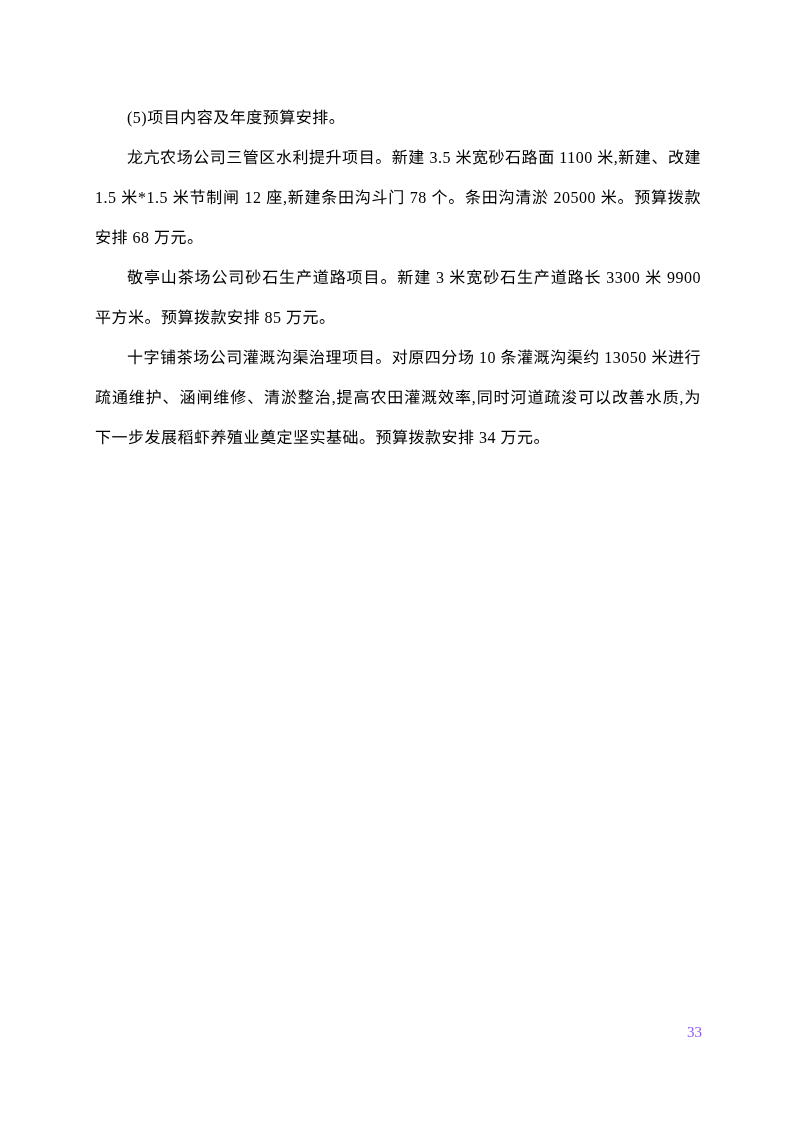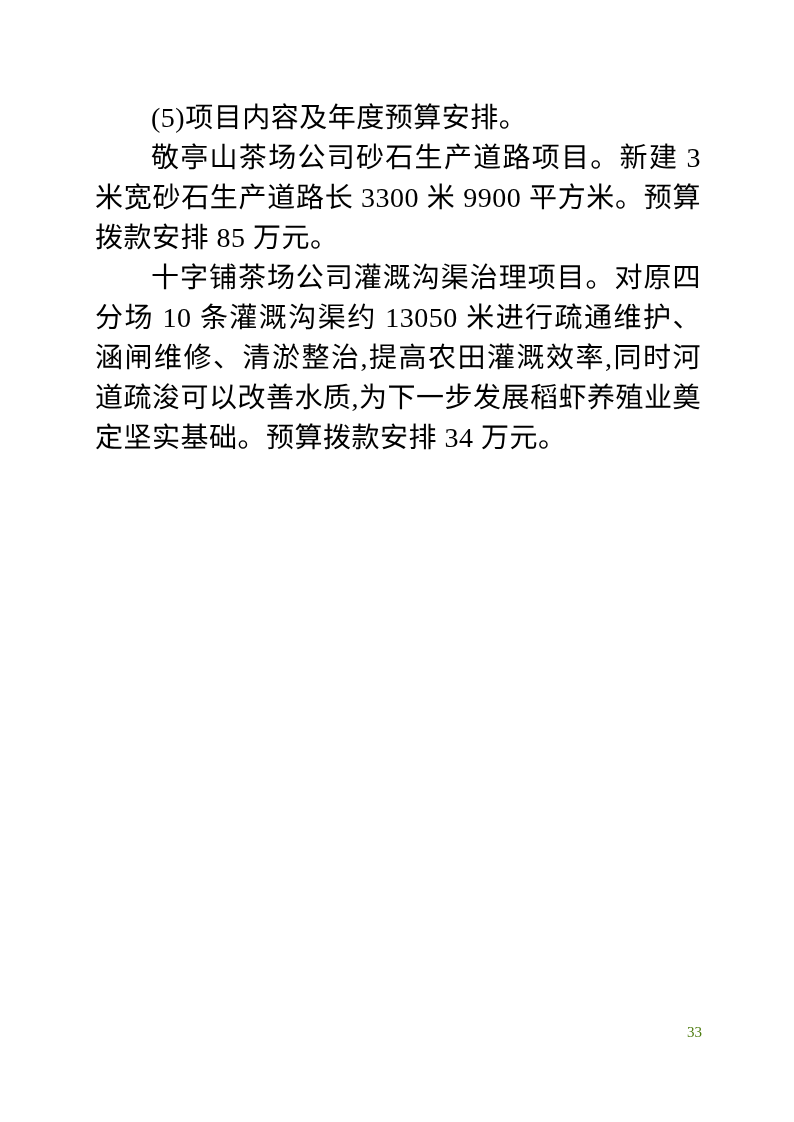--- a/index.html
+++ b/index.html
@@ -17,45 +17,46 @@
     color: #000000;
   }
   .doc-body {
     position: absolute;
     left: 95px;
     top: 98px;
     width: 606px;
   }
   .doc-body p {
     margin: 0;
-    font-size: 28px;
+    font-size: 16px;
     line-height: 40px;
     text-align: justify;
     text-indent: 2em;
     letter-spacing: 0.5px;
     word-break: break-all;
     font-family: Liberation Serif, serif;
   }
   .page-number {
     position: absolute;
     right: 92px;
     top: 1024px;
     width: 40px;
     text-align: right;
     font-size: 15px;
     font-family: "Liberation Serif", "DejaVu Serif", serif;
-    color: #4d7c0f;
+    color: #8b5cf6;
   }
 </style>
 </head>
 <body>
 
 <div class="page">
 
   <div class="doc-body">
     <p>(5)项目内容及年度预算安排。</p>
+    <p>龙亢农场公司三管区水利提升项目。新建 3.5 米宽砂石路面 1100 米,新建、改建 1.5 米*1.5 米节制闸 12 座,新建条田沟斗门 78 个。条田沟清淤 20500 米。预算拨款安排 68 万元。</p>
     <p>敬亭山茶场公司砂石生产道路项目。新建 3 米宽砂石生产道路长 3300 米 9900 平方米。预算拨款安排 85 万元。</p>
     <p>十字铺茶场公司灌溉沟渠治理项目。对原四分场 10 条灌溉沟渠约 13050 米进行疏通维护、涵闸维修、清淤整治,提高农田灌溉效率,同时河道疏浚可以改善水质,为下一步发展稻虾养殖业奠定坚实基础。预算拨款安排 34 万元。</p>
   </div>
 
   <div class="page-number">33</div>
 
 </div>
 
 </body></html>

